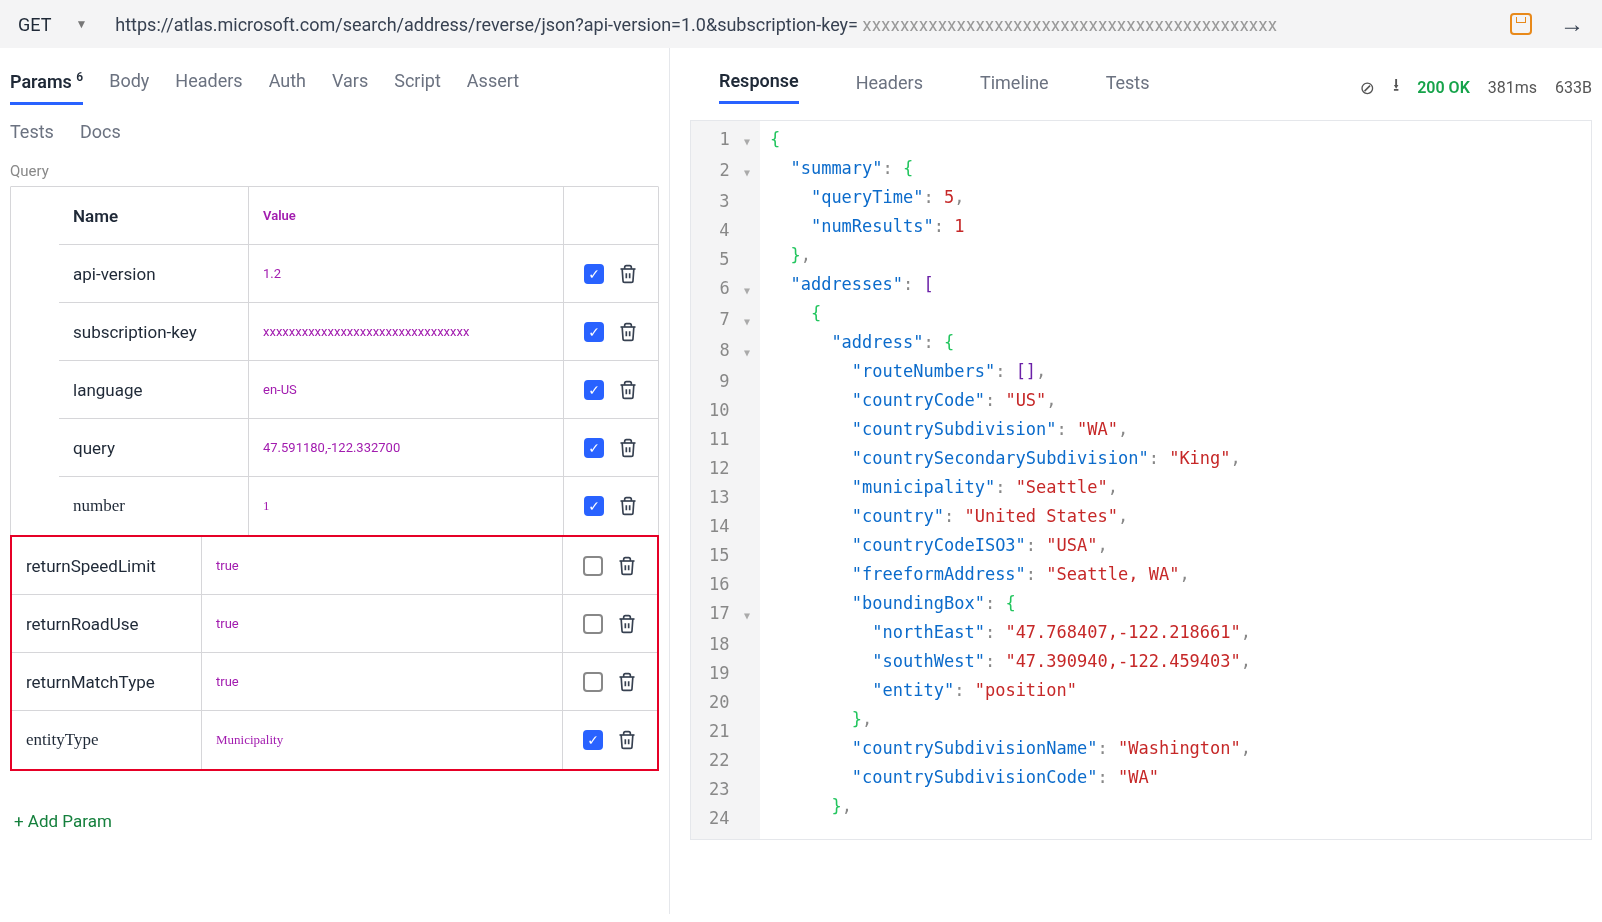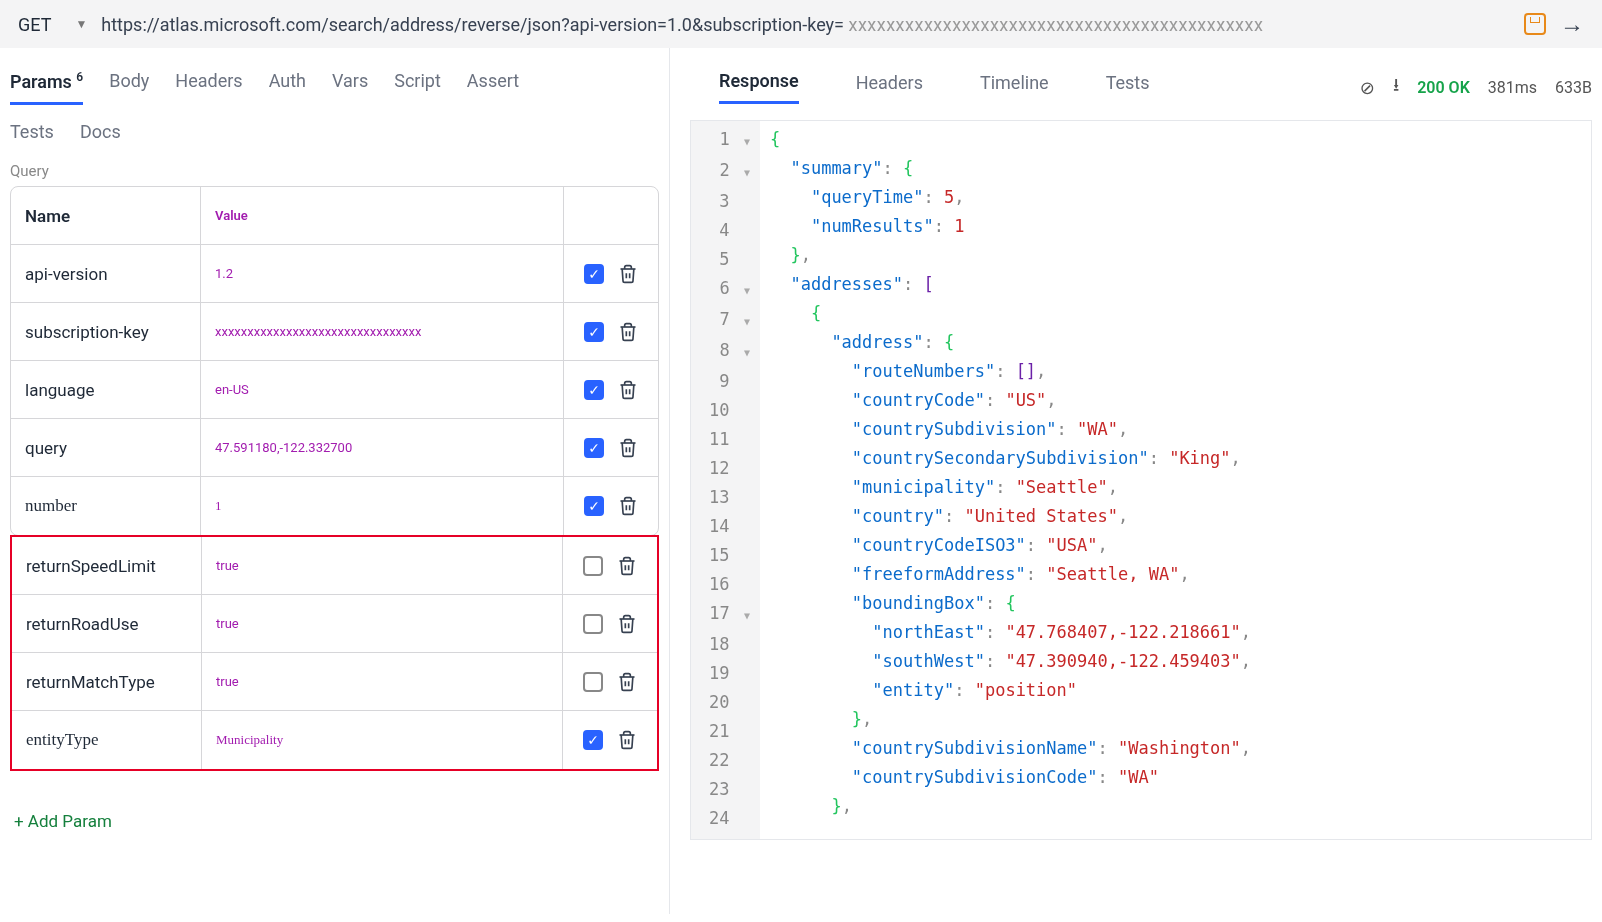--- a/index.html
+++ b/index.html
@@ -10,21 +10,21 @@
     background: #fff;
     width: 1602px;
     height: 922px;
     overflow: hidden;
   }
   .url-bar {
     display: flex;
     align-items: center;
     background: #f4f4f5;
     padding: 10px 18px;
-    gap: 14px;
+    gap: 28px;
   }
   .method-select {
     display: flex;
     align-items: center;
     gap: 24px;
     font-size: 18px;
     cursor: pointer;
   }
   .chev-down { font-size: 12px; color: #777; }
   .url-text {
@@ -89,22 +89,23 @@
     color: #6b7280;
   }
   .subtab { cursor: pointer; }
   .section-label {
     padding: 20px 4px 6px 4px;
     font-size: 15px;
     color: #888;
   }
   .param-table {
     border: 1px solid #d6d6d9;
-    border-radius: 8px;
+    border-radius: 1px;
     margin: 0 4px;
+    padding-left: 48px;
   }
   .param-row {
     display: flex;
     align-items: center;
     border-bottom: 1px solid #d6d6d9;
     height: 58px;
   }
   .param-row:last-child { border-bottom: none; font-family: Liberation Serif, serif; }
   .param-row.header { font-weight: 600; }
   .col-name {

